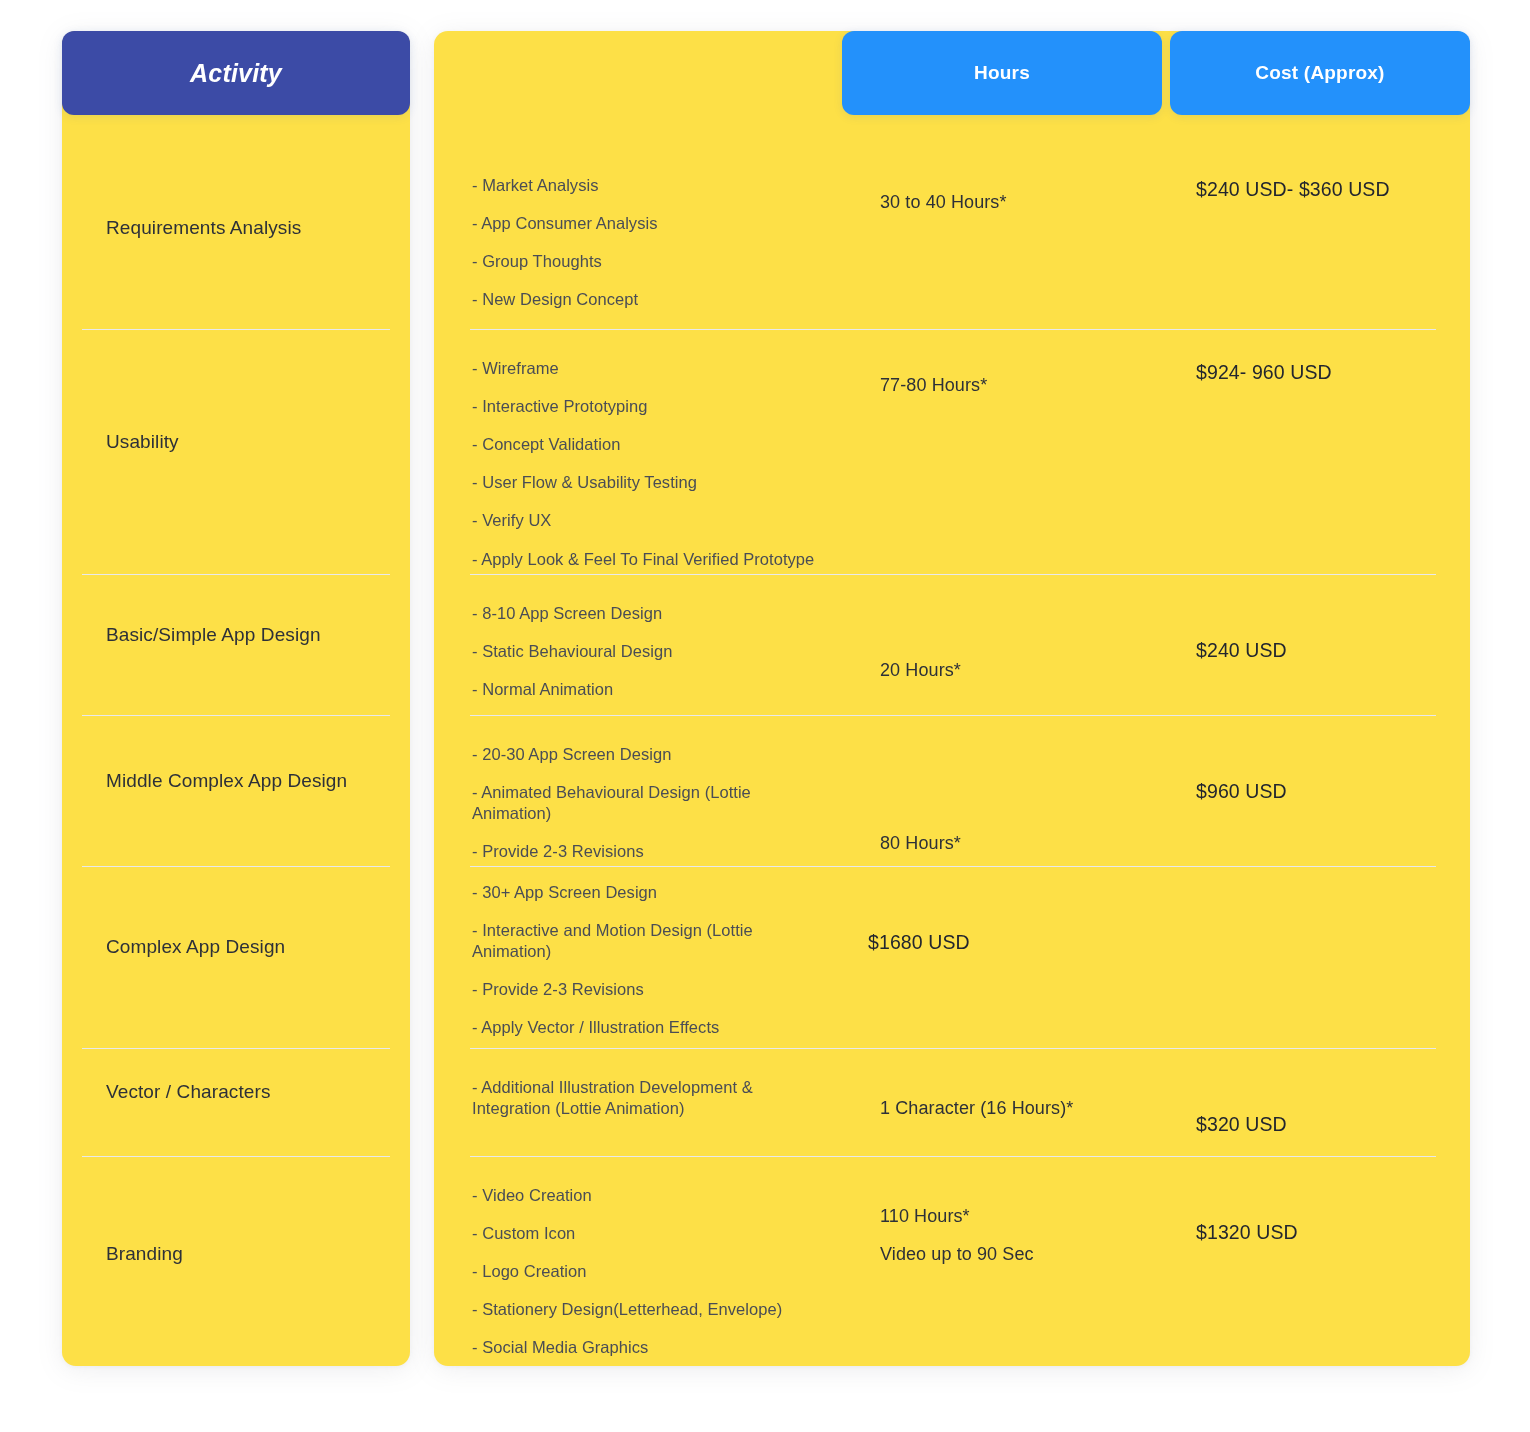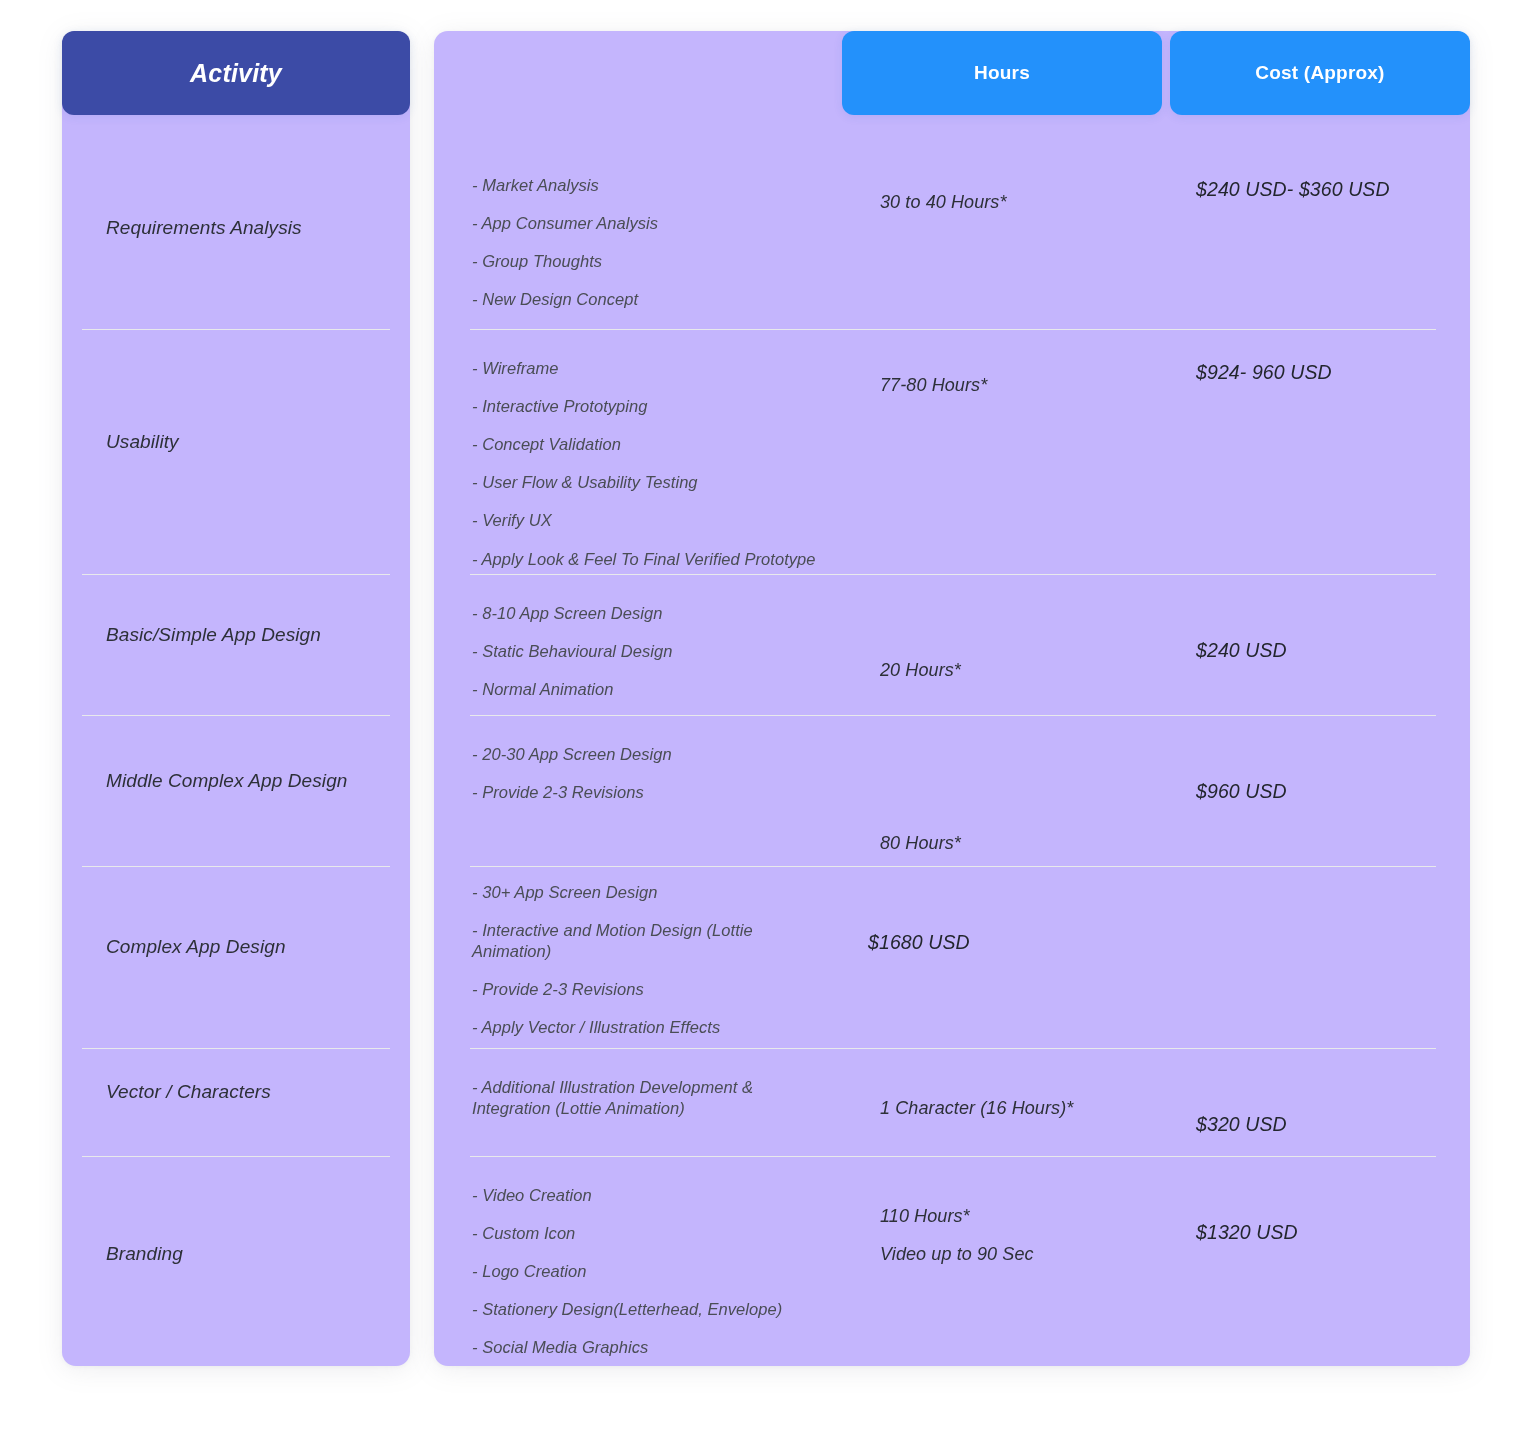--- a/index.html
+++ b/index.html
@@ -16,25 +16,24 @@
     position: relative;
     width: 1530px;
     height: 1432px;
     background: #ffffff;
     overflow: hidden;
   }
 
   
   .card {
     position: absolute;
-    background: #c4b5fd;
+    background: #fde047;
     border-radius: 14px;
     box-shadow: 0 4px 26px rgba(120,125,140,0.13),
                 0 1px 4px rgba(120,125,140,0.07);
-    font-style: italic;
   }
 
   #activity-card {
     left: 62px;
     top: 31px;
     width: 348px;
     height: 1335px;
   }
 
   #details-card {
@@ -264,20 +263,21 @@
           <div class="cell-hours" style="padding-top: 84px;">
             <div class="hours-text"><span>20 Hours*</span></div>
           </div>
           <div class="cell-cost" style="padding-top: 63px;">
             <div class="cost-text">$240 USD</div>
           </div>
         </div>
         <div class="det-row" style="height: 151px;">
           <div class="cell-deliverables" style="padding-top: 29px;">
             <div class="deliv-item">- 20-30 App Screen Design</div>
+            <div class="deliv-item">- Animated Behavioural Design (Lottie Animation)</div>
             <div class="deliv-item">- Provide 2-3 Revisions</div>
           </div>
           <div class="cell-hours" style="padding-top: 116px;">
             <div class="hours-text"><span>80 Hours*</span></div>
           </div>
           <div class="cell-cost" style="padding-top: 63px;">
             <div class="cost-text">$960 USD</div>
           </div>
         </div>
         <div class="det-row" style="height: 182px;">

